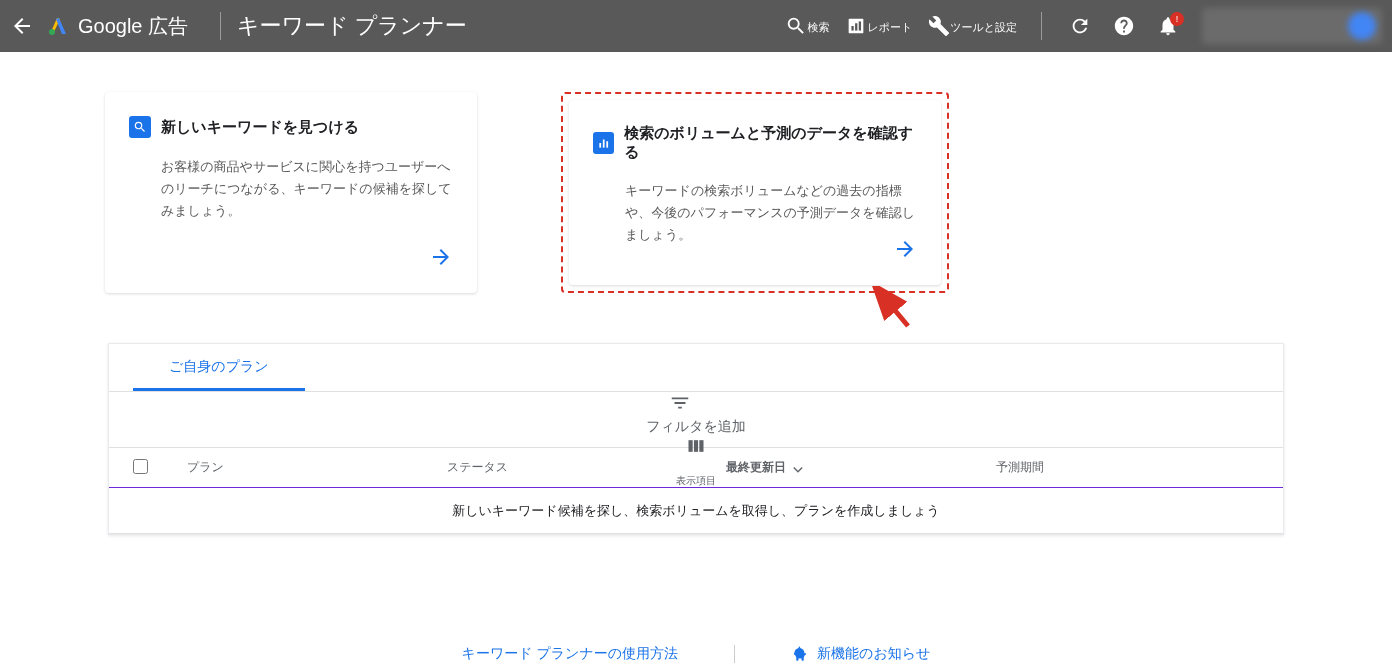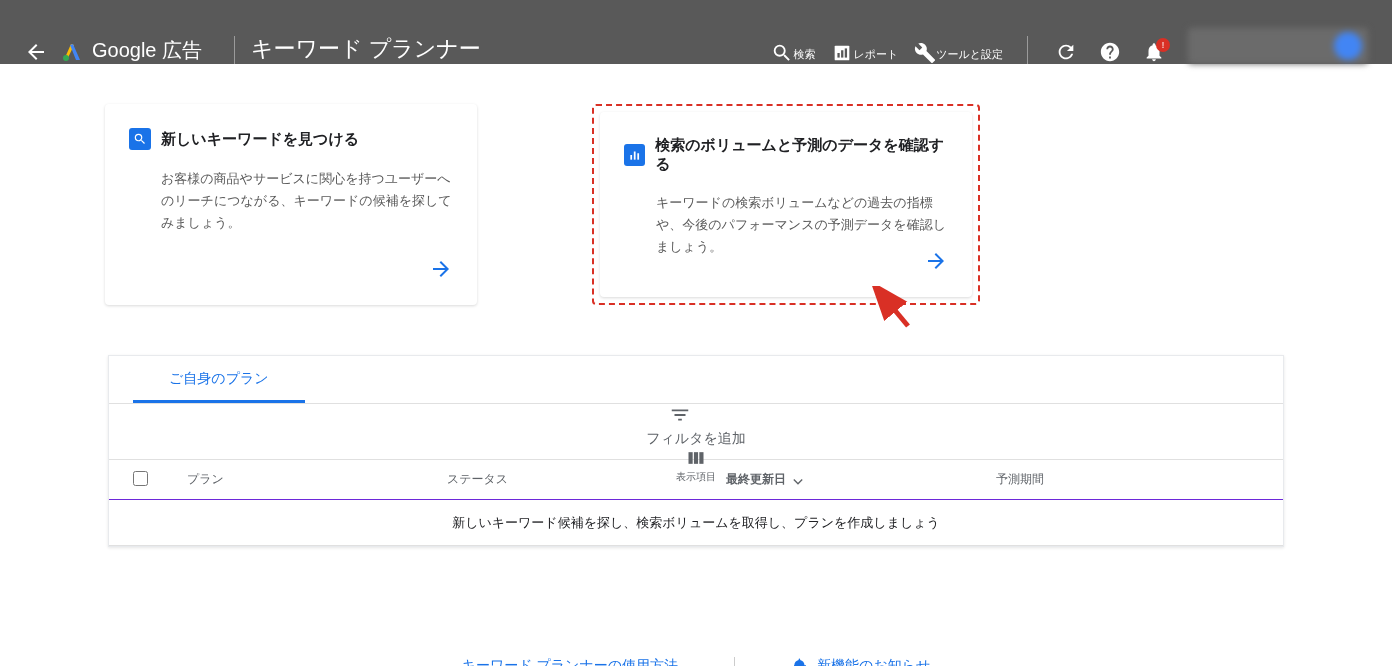--- a/index.html
+++ b/index.html
@@ -1,36 +1,36 @@
 <!DOCTYPE html>
 <html><head>
   <meta charset="utf-8">
   <style>
     * { box-sizing: border-box; margin: 0; padding: 0; font-family: Arial, "Hiragino Sans", "Meiryo", sans-serif; }
     body { background: #fff; width: 1392px; height: 666px; overflow: hidden; }
 
     
-    .header { height: 64px; background: #595959; color: #fff; display: flex; align-items: flex-end; padding: 0 24px; }
+    .header { height: 52px; background: #595959; color: #fff; display: flex; align-items: center; padding: 0 10px; }
     .back-arrow { width: 24px; height: 24px; display: flex; align-items: center; justify-content: center; margin-right: 12px; cursor: pointer; }
     .logo-mark { width: 24px; height: 24px; margin-right: 8px; }
     .logo-text { font-size: 20px; font-weight: 400; margin-right: 16px; }
     .divider-v { width: 1px; height: 28px; background: rgba(255,255,255,0.4); margin: 0 16px; }
     .tool-title { font-size: 22px; font-weight: 400; }
     .header-spacer { flex: 1; }
     .header-icon-btn { display: flex; flex-direction: row; align-items: center; margin: 0 8px; cursor: pointer; min-width: 40px; }
     .header-icon-btn svg { width: 22px; height: 22px; }
     .header-icon-label { font-size: 11px; margin-top: 2px; color: #fff; white-space: nowrap; }
     .header-simple-icon { width: 24px; height: 24px; margin: 0 10px; cursor: pointer; display: flex; align-items: center; justify-content: center; position: relative; }
     .notif-badge { position: absolute; top: -2px; right: -4px; width: 14px; height: 14px; background: #d93025; border-radius: 50%; display: flex; align-items: center; justify-content: center; font-size: 9px; color: #fff; }
     .user-blur { width: 180px; height: 36px; margin-left: 12px; border-radius: 4px; background: #6b6b6b; filter: blur(3px); display: flex; align-items: center; justify-content: flex-end; padding-right: 6px; }
     .user-circle { width: 28px; height: 28px; border-radius: 50%; background: #4285f4; }
 
     
     .main { padding: 40px 0 0 0; }
-    .cards-row { display: flex; gap: 115px; padding-left: 105px; }
+    .cards-row { display: flex; gap: 84px; padding-left: 105px; }
     .card { width: 372px; background: #fff; border-radius: 4px; box-shadow: 0 1px 3px rgba(0,0,0,0.15); padding: 24px; position: relative; min-height: 185px; }
     .card-highlight-wrap { border: 2px dashed #d93025; padding: 6px; border-radius: 4px; }
     .card-header { display: flex; align-items: center; gap: 10px; margin-bottom: 18px; }
     .card-icon { width: 22px; height: 22px; background: #1a73e8; border-radius: 3px; display: flex; align-items: center; justify-content: center; }
     .card-title { font-size: 15px; font-weight: 700; color: #202124; }
     .card-desc { font-size: 13px; color: #595959; line-height: 1.7; padding-left: 32px; }
     .card-arrow { position: absolute; bottom: 20px; right: 24px; color: #1a73e8; }
 
     
     .cursor-arrow { position: absolute; left: 868px; top: 286px; pointer-events: none; }
@@ -40,21 +40,21 @@
     .tabs-row { display: flex; border-bottom: 1px solid #e0e0e0; height: 48px; align-items: flex-end; padding: 0 24px; }
     .tab { height: 48px; display: flex; align-items: center; padding: 0 36px; font-size: 14px; color: #5f6368; cursor: pointer; position: relative; }
     .tab.active { color: #1a73e8; }
     .tab.active::after { content: ''; position: absolute; bottom: 0; left: 0; right: 0; height: 3px; background: #1a73e8; }
 
     .filter-row { display: flex; align-items: center; height: 56px; padding: 0 24px; border-bottom: 1px solid #e0e0e0; flex-direction: column; }
     .filter-icon { color: #5f6368; margin-right: 32px; }
     .filter-label { font-size: 14px; color: #5f6368; }
     .filter-spacer { flex: 1; }
     .columns-btn { display: flex; flex-direction: column; align-items: center; color: #5f6368; cursor: pointer; }
-    .columns-btn-label { font-size: 10px; margin-top: 2px; }
+    .columns-btn-label { font-size: 10px; margin-top: 18px; }
 
     .table-header { display: flex; align-items: center; height: 40px; padding: 0 24px; border-bottom: 1px solid #6d28d9; font-size: 12px; color: #5f6368; }
     .th-checkbox { width: 54px; }
     .th-plan { width: 260px; }
     .th-status { width: 279px; }
     .th-updated { width: 270px; font-weight: 700; display: flex; align-items: center; gap: 4px; }
     .th-forecast { flex: 1; }
 
     .empty-row { height: 46px; display: flex; align-items: center; justify-content: center; font-size: 13px; color: #202124; border-bottom: 1px solid #e0e0e0; }
 

